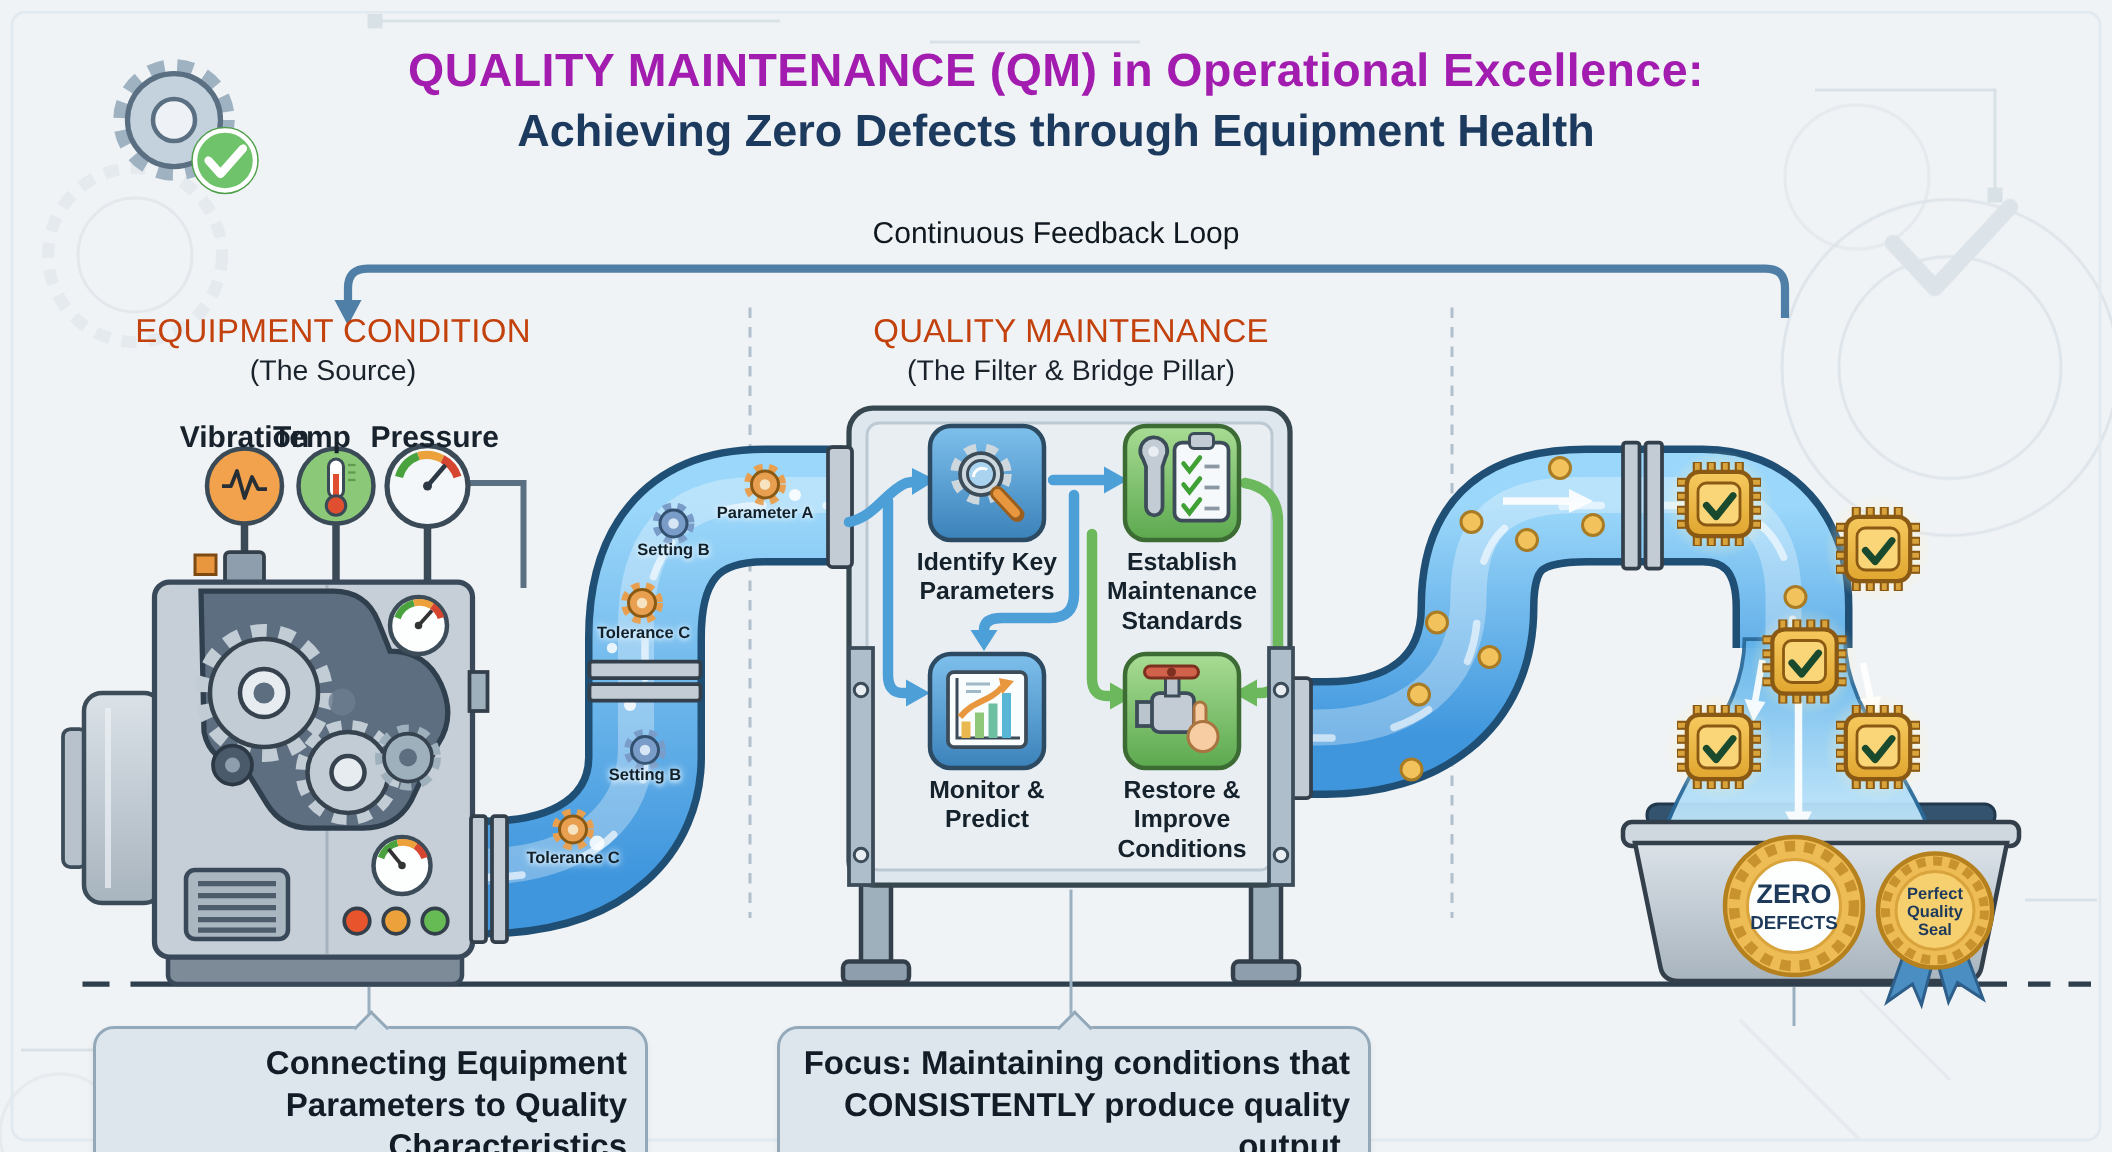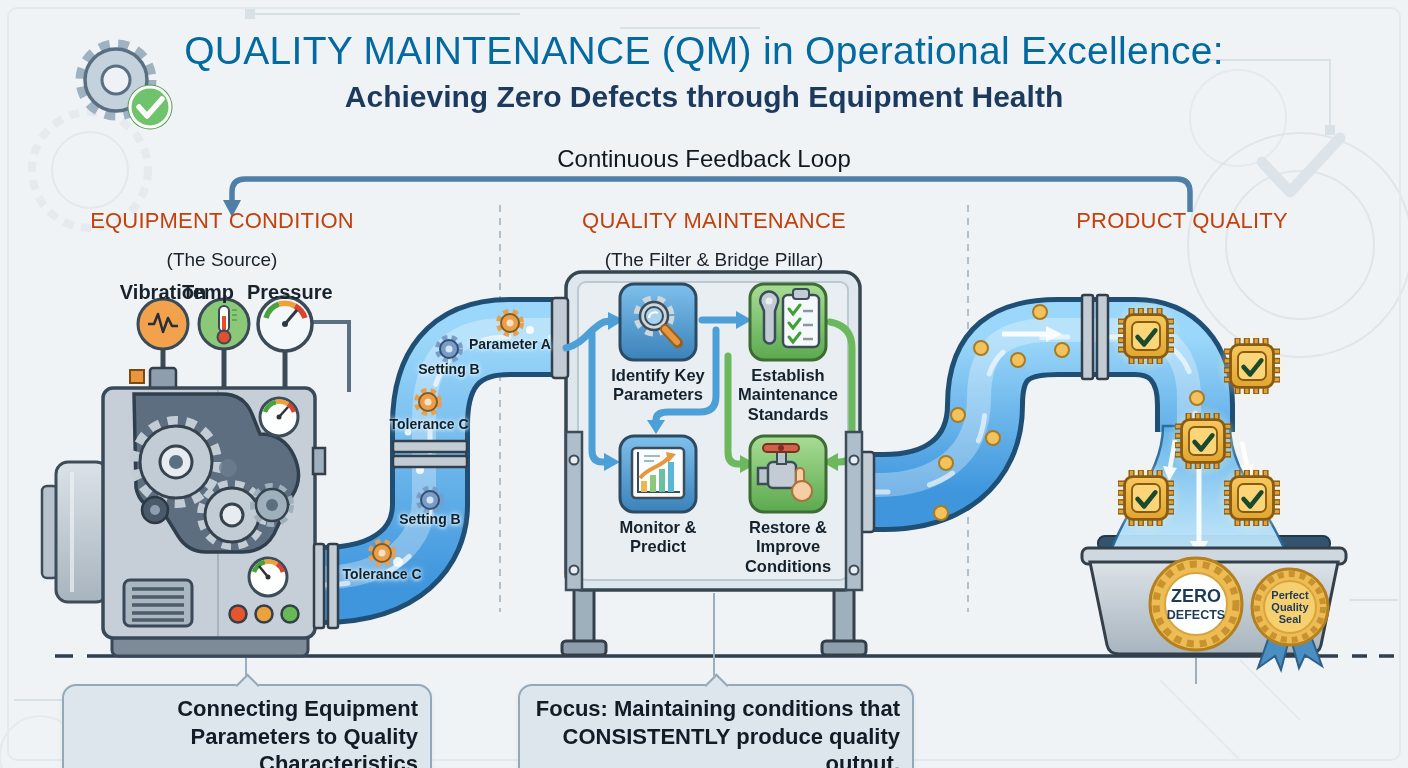--- a/index.html
+++ b/index.html
@@ -1,28 +1,28 @@
 <!DOCTYPE html>
 <html><head>
 <meta charset="utf-8">
 <style>
   html,body{margin:0;padding:0;background:#e8ecf0;}
   .canvas{position:relative;width:1408px;height:768px;background:#f0f3f6;overflow:hidden;
           font-family:"Liberation Sans",sans-serif;color:#15222c;}
   .frame{position:absolute;inset:7px;border:2px solid #e2eaf0;border-radius:10px;pointer-events:none;}
   svg.scene{position:absolute;left:0;top:0;}
   .title-wrap{position:absolute;left:0;right:0;top:30px;text-align:center;}
-  .title1{font-size:39px;font-weight:400;color:#0369a1;letter-spacing:.3px;line-height:1.1;}
+  .title1{font-size:31px;font-weight:700;color:#a21caf;letter-spacing:.3px;line-height:1.1;}
   .title2{font-size:30px;font-weight:700;color:#1c3a5e;margin-top:7px;}
-  .fb-label{position:absolute;left:0;right:0;top:145px;text-align:center;font-size:24px;font-weight:500;color:#101820;}
+  .fb-label{position:absolute;left:0;right:0;top:145px;text-align:center;font-size:20px;font-weight:500;color:#101820;}
   .colhead{position:absolute;text-align:center;}
   .colhead .t{font-size:22px;font-weight:400;color:#c2410c;letter-spacing:.2px;}
-  .colhead .s{font-size:19px;font-weight:400;color:#1a232c;margin-top:15px;}
+  .colhead .s{font-size:19px;font-weight:400;color:#1a232c;margin-top:3px;}
   .gauge-label{position:absolute;text-align:center;font-size:20px;font-weight:600;color:#17222c;}
-  .pipe-label{position:absolute;text-align:center;font-size:14px;font-weight:700;color:#122029;
+  .pipe-label{position:absolute;text-align:center;font-size:11px;font-weight:700;color:#122029;
               text-shadow:0 0 4px rgba(225,243,255,.95),0 0 8px rgba(205,236,255,.9),0 1px 3px rgba(215,240,255,.9);}
   .tile-label{position:absolute;text-align:center;font-size:16.5px;font-weight:700;color:#15222c;line-height:1.18;}
   .bubble{position:absolute;background:#dde6ed;border:2px solid #93a9ba;border-radius:14px;
           padding:9px 12px;text-align:right;font-size:22px;font-weight:700;color:#121c26;line-height:1.25;
           box-shadow:0 2px 4px rgba(40,60,80,.08);}
   .bubble .ptr{position:absolute;top:-9px;left:50%;margin-left:-8px;width:15px;height:15px;background:#dde6ed;
                border-left:2px solid #93a9ba;border-top:2px solid #93a9ba;transform:rotate(45deg);}
   .bubble b{font-weight:800;}
 </style>
 </head>
@@ -464,21 +464,20 @@
 
 <div class="colhead" style="left:57px;top:208px;width:330px;">
   <div class="t">EQUIPMENT CONDITION</div>
   <div class="s">(The Source)</div>
 </div>
 <div class="colhead" style="left:539px;top:208px;width:350px;">
   <div class="t">QUALITY MAINTENANCE</div>
   <div class="s">(The Filter &amp; Bridge Pillar)</div>
 </div>
 <div class="colhead" style="left:1017px;top:208px;width:330px;">
-  <div class="t">PRODUCT QUALITY</div>
 </div>
 
 <div class="gauge-label" style="left:118px;top:281px;width:90px;">Vibration</div>
 <div class="gauge-label" style="left:180px;top:281px;width:56px;">Temp</div>
 <div class="gauge-label" style="left:247px;top:281px;width:76px;">Pressure</div>
 
 <div class="pipe-label" style="left:455px;top:336px;width:110px;">Parameter A</div>
 <div class="pipe-label" style="left:404px;top:361px;width:90px;">Setting B</div>
 <div class="pipe-label" style="left:373px;top:416px;width:112px;">Tolerance C</div>
 <div class="pipe-label" style="left:385px;top:511px;width:90px;">Setting B</div>

